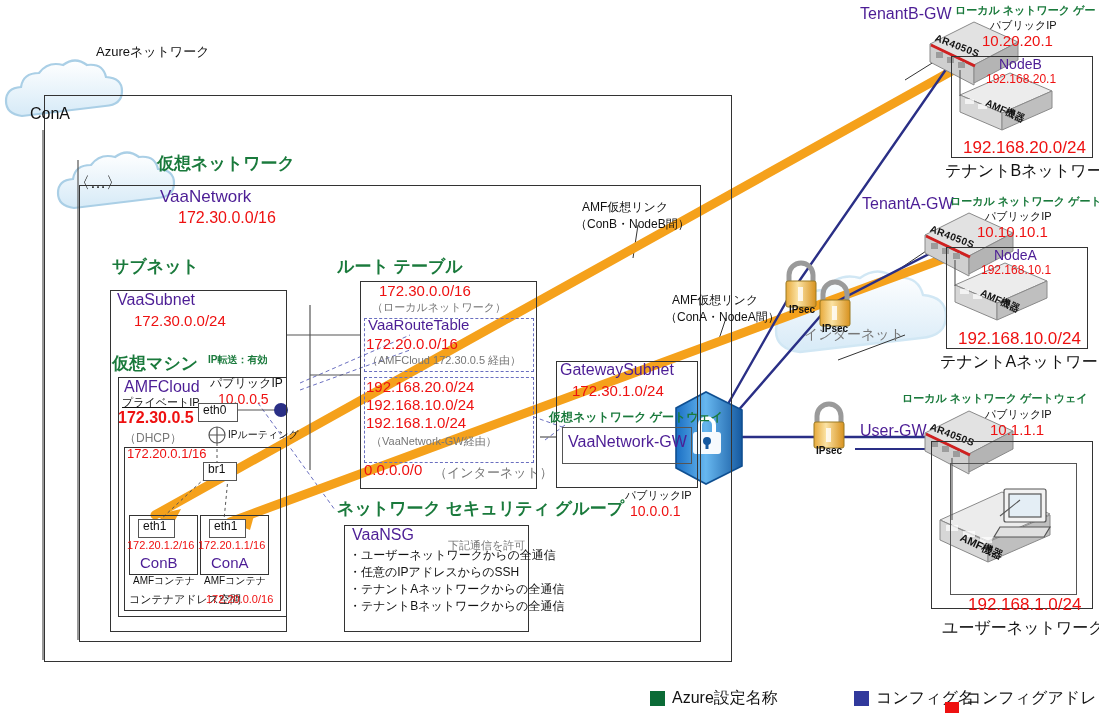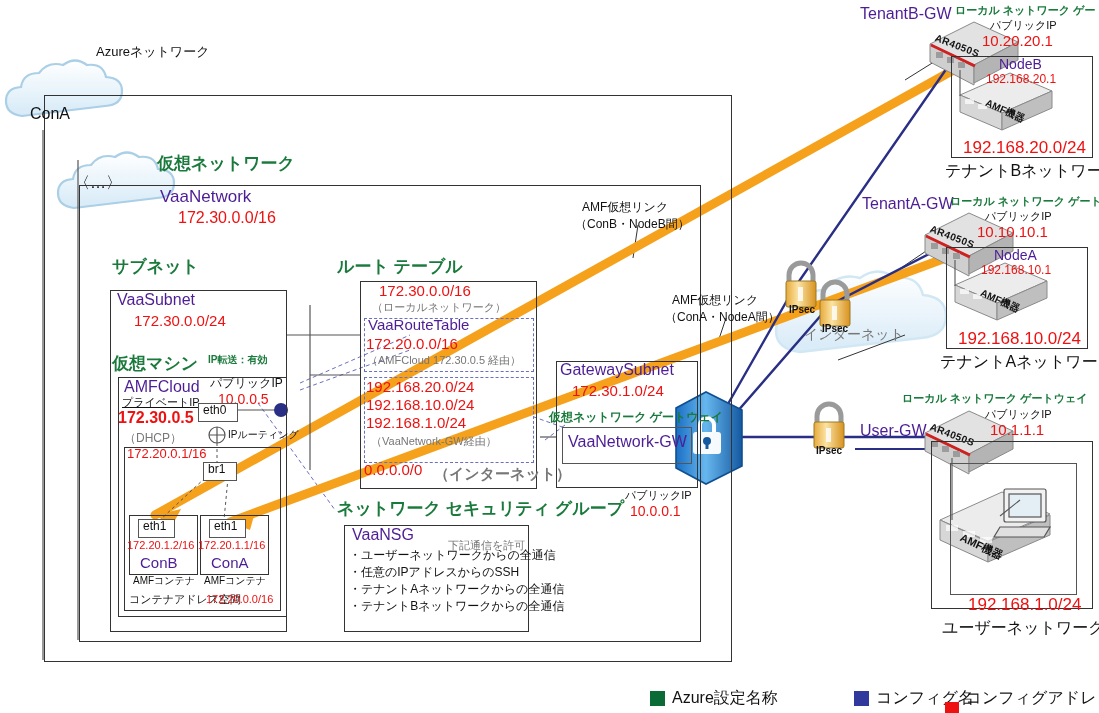--- a/index.html
+++ b/index.html
@@ -271,21 +271,21 @@
   <div class="t red" style="left:366px;top:336px;font-size:15px;">172.20.0.0/16</div>
   <div class="t gray" style="left:367px;top:355px;font-size:11px;">（AMFCloud 172.30.0.5 経由）</div>
 
   <div class="dashbox" style="left:364px;top:377px;width:168px;height:84px;"></div>
   <div class="t red" style="left:366px;top:379px;font-size:15px;">192.168.20.0/24</div>
   <div class="t red" style="left:366px;top:397px;font-size:15px;">192.168.10.0/24</div>
   <div class="t red" style="left:366px;top:415px;font-size:15px;">192.168.1.0/24</div>
   <div class="t gray" style="left:371px;top:436px;font-size:11px;">（VaaNetwork-GW経由）</div>
 
   <div class="t red" style="left:364px;top:462px;font-size:15px;">0.0.0.0/0</div>
-  <div class="t gray" style="left:434px;top:466px;font-size:15px;font-weight:bold;">（インターネット）</div>
+  <div class="t gray" style="left:434px;top:466px;font-size:13px;">（インターネット）</div>
 
   <div class="t green" style="left:337px;top:500px;font-size:17px;font-weight:bold;">ネットワーク セキュリティ グループ</div>
   <div class="box" style="left:344px;top:525px;width:183px;height:105px;"></div>
   <div class="t blue" style="left:352px;top:527px;font-size:16px;">VaaNSG</div>
   <div class="t gray" style="left:448px;top:528px;font-size:11px;margin-top:12px;">下記通信を許可</div>
   <div class="t black" style="left:349px;top:549px;font-size:12px;">・ユーザーネットワークからの全通信</div>
   <div class="t black" style="left:349px;top:566px;font-size:12px;">・任意のIPアドレスからのSSH</div>
   <div class="t black" style="left:349px;top:583px;font-size:12px;">・テナントAネットワークからの全通信</div>
   <div class="t black" style="left:349px;top:600px;font-size:12px;">・テナントBネットワークからの全通信</div>
 

